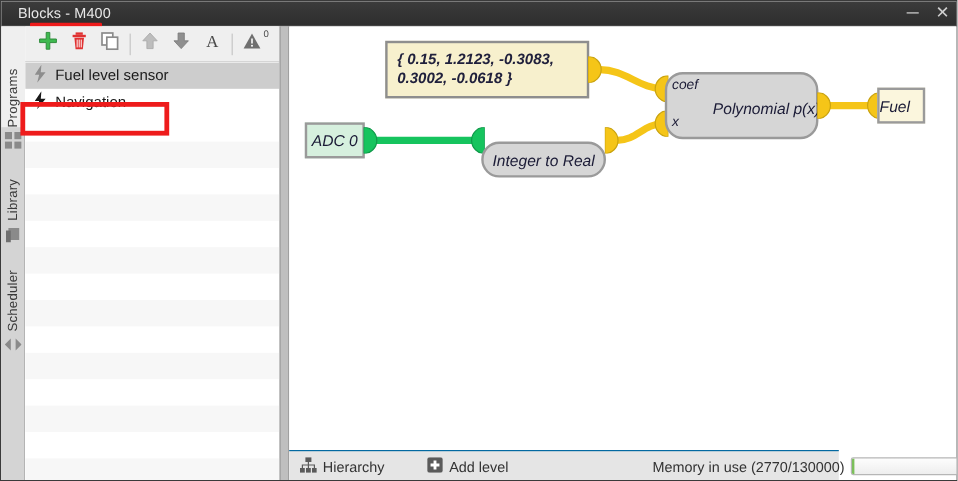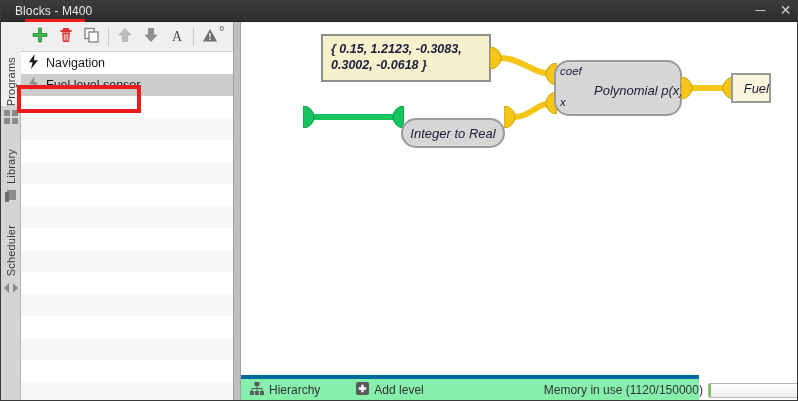--- a/index.html
+++ b/index.html
@@ -228,21 +228,21 @@
     font-size: 13px;
   }
   .node.proc {
     background: #d6d6d6;
     border-color: #9a9a9a;
     border-radius: 15px;
   }
   .node.out {
     background: #fbf6dd;
     border-color: #9a9a9a;
-    justify-content: flex-end;
+    justify-content: flex-start;
     font-size: 13px;
   }
 
   .port {
     position: absolute;
     width: 20px;
     height: 22px;
     pointer-events: none;
   }
 
@@ -259,22 +259,22 @@
     font-size: 11.5px;
     color: #1b1b36;
   }
 
   
   .statusbar {
     position: absolute;
     left: 240px; top: 374px;
     width: 458px;
     height: 26px;
-    background: #86efac;
-    border-top: 4px solid #0369a1;
+    background: #e5e5e5;
+    border-top: 1px solid #0369a1;
     box-sizing: border-box;
     display: flex;
     align-items: center;
   }
   .sb-item {
     display: flex;
     align-items: center;
     gap: 5px;
     font-size: 12px;
     color: #333333;
@@ -413,36 +413,36 @@
             <path d="M8 6 V10.2" stroke="#ffffff" stroke-width="1.3"></path>
             <circle cx="8" cy="12.1" r="0.85" fill="#ffffff"></circle>
           </svg>
         </span>
         <span style="position:absolute; right:-1px; top:0px; font-size:8px; color:#4a4a4a;">0</span>
       </div>
     </div>
 
     <div class="sb-list">
 
+      <div class="sb-row sel">
+        <span>
+          <svg width="13" height="15" viewBox="0 0 13 15">
+            <path d="M7.5 0 L2 8.2 H5.6 L4 15 L11 6.2 H7 Z" fill="#8d8d8d"></path>
+          </svg>
+        </span>
+        <span class="row-label">Fuel level sensor</span>
+      </div>
+
       <div class="sb-row">
         <span>
           <svg width="13" height="15" viewBox="0 0 13 15">
             <path d="M7.5 0 L2 8.2 H5.6 L4 15 L11 6.2 H7 Z" fill="#1a1a1a"></path>
           </svg>
         </span>
         <span class="row-label">Navigation</span>
-      </div>
-
-      <div class="sb-row sel">
-        <span>
-          <svg width="13" height="15" viewBox="0 0 13 15">
-            <path d="M7.5 0 L2 8.2 H5.6 L4 15 L11 6.2 H7 Z" fill="#8d8d8d"></path>
-          </svg>
-        </span>
-        <span class="row-label">Fuel level sensor</span>
       </div>
 
       <div class="sb-row"></div>
       <div class="sb-row alt"></div>
       <div class="sb-row"></div>
       <div class="sb-row alt"></div>
       <div class="sb-row"></div>
       <div class="sb-row alt"></div>
       <div class="sb-row"></div>
       <div class="sb-row alt"></div>
@@ -475,20 +475,23 @@
     <div class="node const" style="left:80px; top:12px; width:170px; height:48px; flex-direction:column;">
       <span>{ 0.15, 1.2123, -0.3083,</span>
       <span>0.3002, -0.0618 }</span>
     </div>
     <span class="port" style="left:249px; top:25px;">
       <svg width="16" height="22" viewBox="0 0 16 22">
         <path d="M0 0 A11 11 0 0 1 0 22 Z" fill="#f5c518" stroke="#c9a310" stroke-width="1"></path>
       </svg>
     </span>
 
+    <div class="node adc" style="left:13px; top:80px; width:50px; height:30px;">
+      <span>ADC 0</span>
+    </div>
     <span class="port" style="left:62px; top:84px;">
       <svg width="16" height="22" viewBox="0 0 16 22">
         <path d="M0 0 A11 11 0 0 1 0 22 Z" fill="#16c45e" stroke="#10994a" stroke-width="1"></path>
       </svg>
     </span>
 
     <span class="port" style="left:147px; top:84px;">
       <svg width="16" height="22" viewBox="0 0 16 22">
         <path d="M16 0 A11 11 0 0 0 16 22 Z" fill="#16c45e" stroke="#10994a" stroke-width="1"></path>
       </svg>
@@ -552,20 +555,20 @@
       <span>
         <svg width="13" height="13" viewBox="0 0 13 13">
           <rect x="0" y="0" width="13" height="13" rx="2" fill="#5a5a5a"></rect>
           <path d="M5.3 2.8 H7.7 V5.3 H10.2 V7.7 H7.7 V10.2 H5.3 V7.7 H2.8 V5.3 H5.3 Z" fill="#ffffff"></path>
         </svg>
       </span>
       <span>Add level</span>
     </div>
 
     <div class="sb-item" style="margin-left:120px;">
-      <span>Memory in use (1120/150000)</span>
+      <span>Memory in use (2770/130000)</span>
       <span class="mem-bar">
         <span class="mem-fill" id="mem-fill" style="width: 1.84667%;"></span>
       </span>
     </div>
   </div>
 
 </div>
 
 </body></html>

